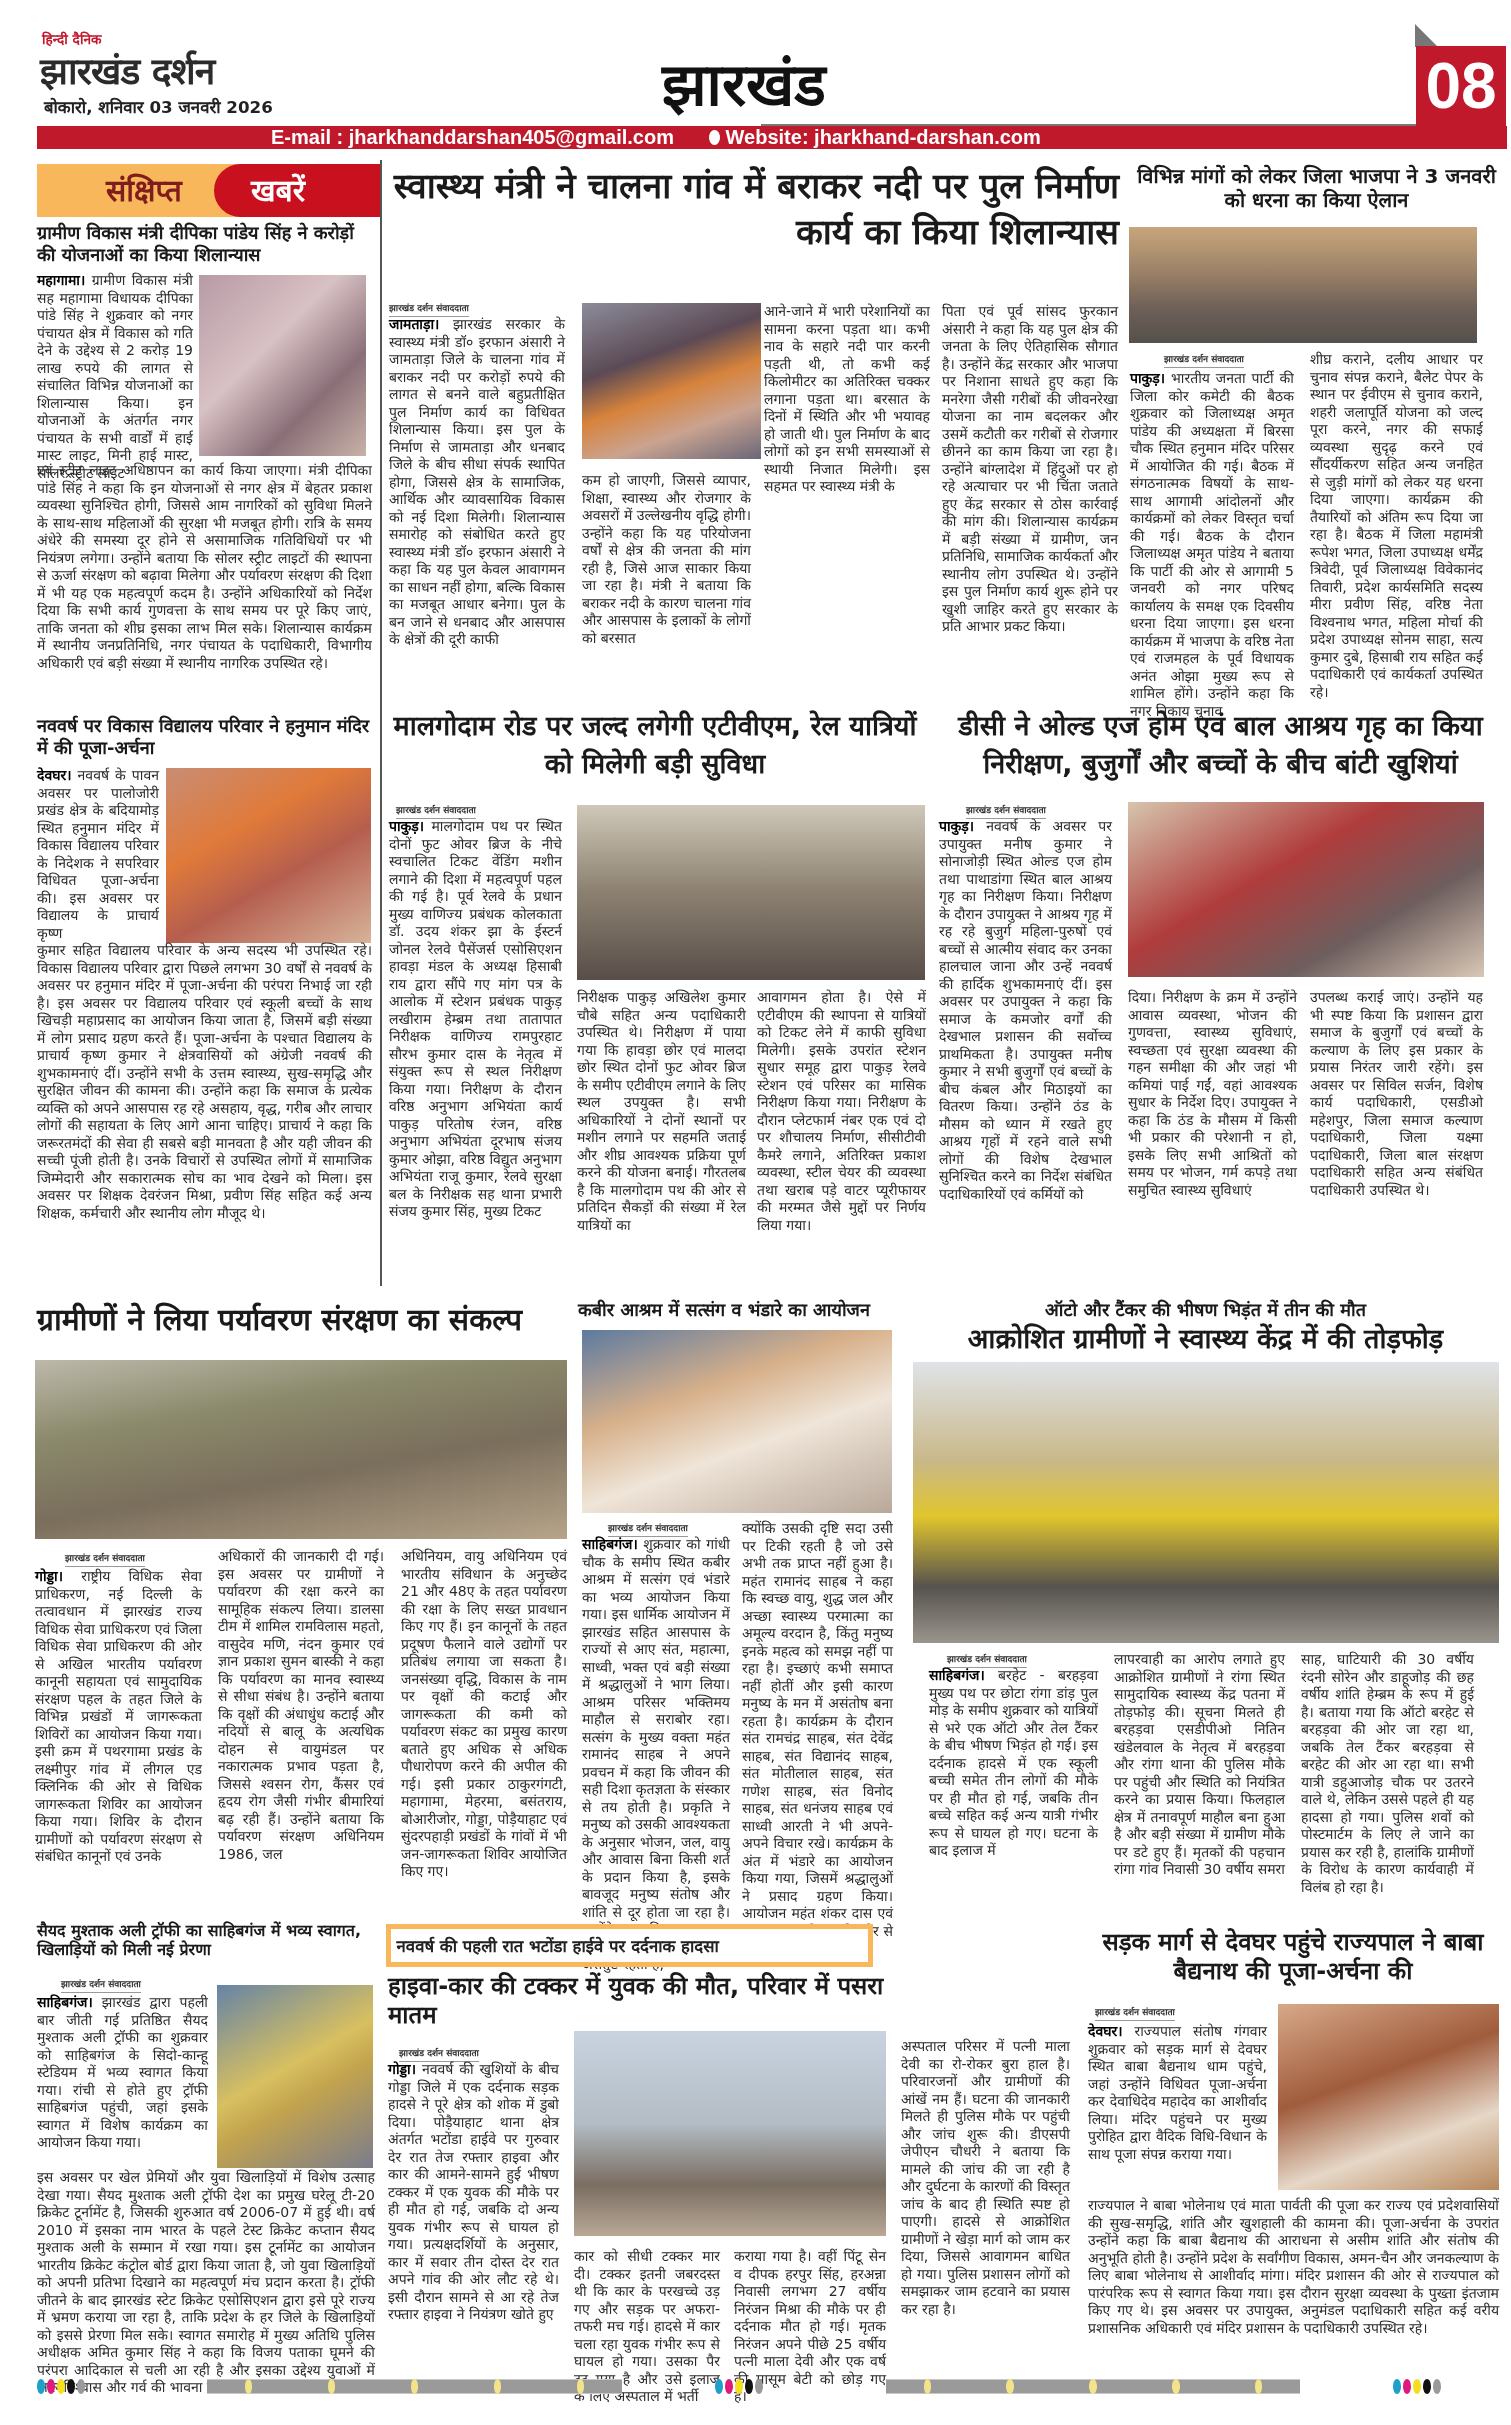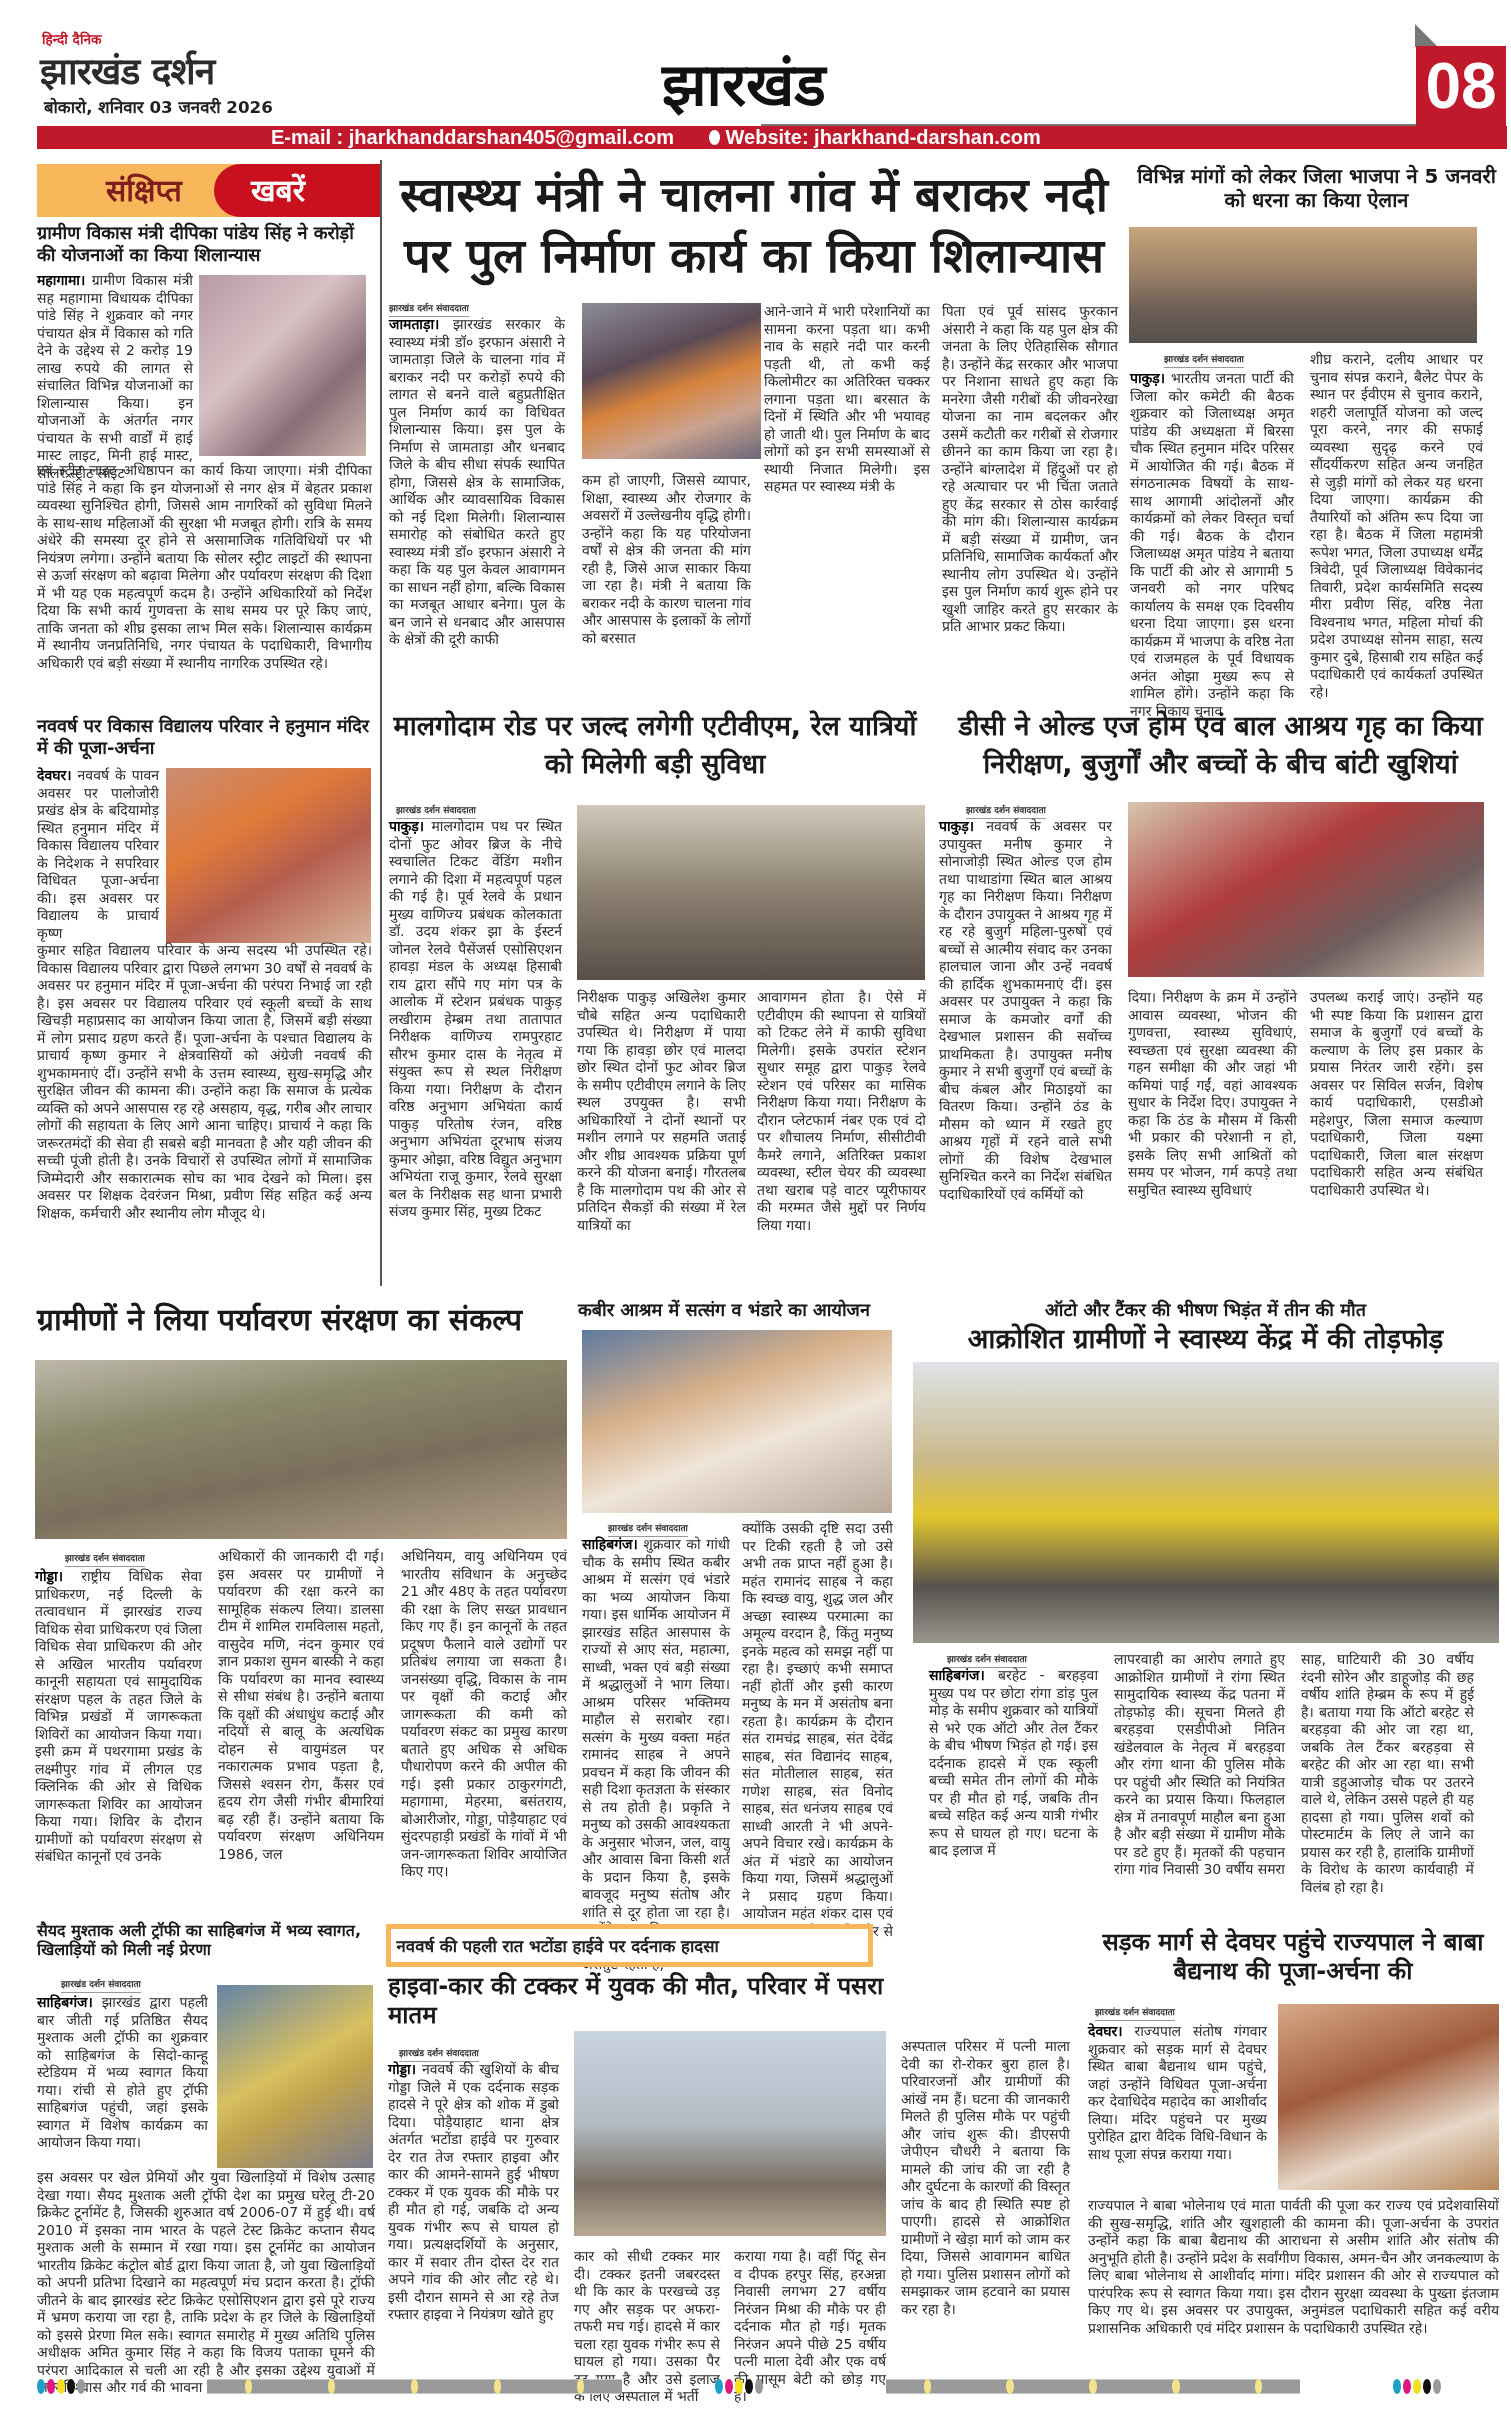--- a/index.html
+++ b/index.html
@@ -89,32 +89,32 @@
 <div class="abs hl" style="left:37px;top:715px;width:335px;font-size:18px;">नववर्ष पर विकास विद्यालय परिवार ने हनुमान मंदिर में की पूजा-अर्चना</div>
 <div class="abs body-text" style="left:37px;top:767px;width:122px;">
   <span class="dateline">देवघर।</span>
   <span>नववर्ष के पावन अवसर पर पालोजोरी प्रखंड क्षेत्र के बदियामोड़ स्थित हनुमान मंदिर में विकास विद्यालय परिवार के निदेशक ने सपरिवार विधिवत पूजा-अर्चना की। इस अवसर पर विद्यालय के प्राचार्य कृष्ण</span>
 </div>
 <div class="abs photo ph-temple" style="left:166px;top:768px;width:205px;height:175px;"></div>
 <div class="abs body-text" style="left:37px;top:942px;width:335px;">कुमार सहित विद्यालय परिवार के अन्य सदस्य भी उपस्थित रहे। विकास विद्यालय परिवार द्वारा पिछले लगभग 30 वर्षों से नववर्ष के अवसर पर हनुमान मंदिर में पूजा-अर्चना की परंपरा निभाई जा रही है। इस अवसर पर विद्यालय परिवार एवं स्कूली बच्चों के साथ खिचड़ी महाप्रसाद का आयोजन किया जाता है, जिसमें बड़ी संख्या में लोग प्रसाद ग्रहण करते हैं। पूजा-अर्चना के पश्चात विद्यालय के प्राचार्य कृष्ण कुमार ने क्षेत्रवासियों को अंग्रेजी नववर्ष की शुभकामनाएं दीं। उन्होंने सभी के उत्तम स्वास्थ्य, सुख-समृद्धि और सुरक्षित जीवन की कामना की। उन्होंने कहा कि समाज के प्रत्येक व्यक्ति को अपने आसपास रह रहे असहाय, वृद्ध, गरीब और लाचार लोगों की सहायता के लिए आगे आना चाहिए। प्राचार्य ने कहा कि जरूरतमंदों की सेवा ही सबसे बड़ी मानवता है और यही जीवन की सच्ची पूंजी होती है। उनके विचारों से उपस्थित लोगों में सामाजिक जिम्मेदारी और सकारात्मक सोच का भाव देखने को मिला। इस अवसर पर शिक्षक देवरंजन मिश्रा, प्रवीण सिंह सहित कई अन्य शिक्षक, कर्मचारी और स्थानीय लोग मौजूद थे।</div>
 
 <div class="abs vdiv" style="left:380px;top:160px;height:1126px;"></div>
 
-<div class="abs hl" style="left:389px;top:164px;width:730px;font-size:47px;text-align:center;line-height:1.3;">स्वास्थ्य मंत्री ने चालना गांव में बराकर नदी पर पुल निर्माण कार्य का किया शिलान्यास</div>
+<div class="abs hl" style="left:389px;top:164px;width:730px;font-size:35px;text-align:right;line-height:1.3;">स्वास्थ्य मंत्री ने चालना गांव में बराकर नदी पर पुल निर्माण कार्य का किया शिलान्यास</div>
 <div class="abs" style="left:389px;top:300px;"><span class="byline">झारखंड दर्शन संवाददाता</span></div>
 <div class="abs body-text" style="left:389px;top:316px;width:176px;">
   <span class="dateline">जामताड़ा।</span>
   <span>झारखंड सरकार के स्वास्थ्य मंत्री डॉ० इरफान अंसारी ने जामताड़ा जिले के चालना गांव में बराकर नदी पर करोड़ों रुपये की लागत से बनने वाले बहुप्रतीक्षित पुल निर्माण कार्य का विधिवत शिलान्यास किया। इस पुल के निर्माण से जामताड़ा और धनबाद जिले के बीच सीधा संपर्क स्थापित होगा, जिससे क्षेत्र के सामाजिक, आर्थिक और व्यावसायिक विकास को नई दिशा मिलेगी। शिलान्यास समारोह को संबोधित करते हुए स्वास्थ्य मंत्री डॉ० इरफान अंसारी ने कहा कि यह पुल केवल आवागमन का साधन नहीं होगा, बल्कि विकास का मजबूत आधार बनेगा। पुल के बन जाने से धनबाद और आसपास के क्षेत्रों की दूरी काफी</span>
 </div>
 <div class="abs photo ph-minister" style="left:582px;top:303px;width:179px;height:156px;"></div>
 <div class="abs body-text" style="left:582px;top:472px;width:169px;">कम हो जाएगी, जिससे व्यापार, शिक्षा, स्वास्थ्य और रोजगार के अवसरों में उल्लेखनीय वृद्धि होगी। उन्होंने कहा कि यह परियोजना वर्षों से क्षेत्र की जनता की मांग रही है, जिसे आज साकार किया जा रहा है। मंत्री ने बताया कि बराकर नदी के कारण चालना गांव और आसपास के इलाकों के लोगों को बरसात</div>
 <div class="abs body-text" style="left:764px;top:303px;width:166px;">आने-जाने में भारी परेशानियों का सामना करना पड़ता था। कभी नाव के सहारे नदी पार करनी पड़ती थी, तो कभी कई किलोमीटर का अतिरिक्त चक्कर लगाना पड़ता था। बरसात के दिनों में स्थिति और भी भयावह हो जाती थी। पुल निर्माण के बाद लोगों को इन सभी समस्याओं से स्थायी निजात मिलेगी। इस सहमत पर स्वास्थ्य मंत्री के</div>
 <div class="abs body-text" style="left:942px;top:303px;width:176px;">पिता एवं पूर्व सांसद फुरकान अंसारी ने कहा कि यह पुल क्षेत्र की जनता के लिए ऐतिहासिक सौगात है। उन्होंने केंद्र सरकार और भाजपा पर निशाना साधते हुए कहा कि मनरेगा जैसी गरीबों की जीवनरेखा योजना का नाम बदलकर और उसमें कटौती कर गरीबों से रोजगार छीनने का काम किया जा रहा है। उन्होंने बांग्लादेश में हिंदुओं पर हो रहे अत्याचार पर भी चिंता जताते हुए केंद्र सरकार से ठोस कार्रवाई की मांग की। शिलान्यास कार्यक्रम में बड़ी संख्या में ग्रामीण, जन प्रतिनिधि, सामाजिक कार्यकर्ता और स्थानीय लोग उपस्थित थे। उन्होंने इस पुल निर्माण कार्य शुरू होने पर खुशी जाहिर करते हुए सरकार के प्रति आभार प्रकट किया।</div>
 
-<div class="abs hl" style="left:1130px;top:164px;width:373px;font-size:20px;text-align:center;">विभिन्न मांगों को लेकर जिला भाजपा ने 5 जनवरी को धरना का किया ऐलान</div>
+<div class="abs hl" style="left:1130px;top:164px;width:373px;font-size:20px;text-align:center;">विभिन्न मांगों को लेकर जिला भाजपा ने 3 जनवरी को धरना का किया ऐलान</div>
 <div class="abs photo ph-meeting" style="left:1129px;top:227px;width:348px;height:116px;"></div>
 <div class="abs" style="left:1164px;top:351px;"><span class="byline">झारखंड दर्शन संवाददाता</span></div>
 <div class="abs body-text" style="left:1130px;top:370px;width:164px;">
   <span class="dateline">पाकुड़।</span>
   <span>भारतीय जनता पार्टी की जिला कोर कमेटी की बैठक शुक्रवार को जिलाध्यक्ष अमृत पांडेय की अध्यक्षता में बिरसा चौक स्थित हनुमान मंदिर परिसर में आयोजित की गई। बैठक में संगठनात्मक विषयों के साथ-साथ आगामी आंदोलनों और कार्यक्रमों को लेकर विस्तृत चर्चा की गई। बैठक के दौरान जिलाध्यक्ष अमृत पांडेय ने बताया कि पार्टी की ओर से आगामी 5 जनवरी को नगर परिषद कार्यालय के समक्ष एक दिवसीय धरना दिया जाएगा। इस धरना कार्यक्रम में भाजपा के वरिष्ठ नेता एवं राजमहल के पूर्व विधायक अनंत ओझा मुख्य रूप से शामिल होंगे। उन्होंने कहा कि नगर निकाय चुनाव</span>
 </div>
 <div class="abs body-text" style="left:1310px;top:351px;width:173px;">शीघ्र कराने, दलीय आधार पर चुनाव संपन्न कराने, बैलेट पेपर के स्थान पर ईवीएम से चुनाव कराने, शहरी जलापूर्ति योजना को जल्द पूरा करने, नगर की सफाई व्यवस्था सुदृढ़ करने एवं सौंदर्यीकरण सहित अन्य जनहित से जुड़ी मांगों को लेकर यह धरना दिया जाएगा। कार्यक्रम की तैयारियों को अंतिम रूप दिया जा रहा है। बैठक में जिला महामंत्री रूपेश भगत, जिला उपाध्यक्ष धर्मेंद्र त्रिवेदी, पूर्व जिलाध्यक्ष विवेकानंद तिवारी, प्रदेश कार्यसमिति सदस्य मीरा प्रवीण सिंह, वरिष्ठ नेता विश्वनाथ भगत, महिला मोर्चा की प्रदेश उपाध्यक्ष सोनम साहा, सत्य कुमार दुबे, हिसाबी राय सहित कई पदाधिकारी एवं कार्यकर्ता उपस्थित रहे।</div>
 
 <div class="abs hl" style="left:389px;top:707px;width:532px;font-size:27px;text-align:center;line-height:1.4;">मालगोदाम रोड पर जल्द लगेगी एटीवीएम, रेल यात्रियों को मिलेगी बड़ी सुविधा</div>
 <div class="abs" style="left:396px;top:802px;"><span class="byline">झारखंड दर्शन संवाददाता</span></div>

